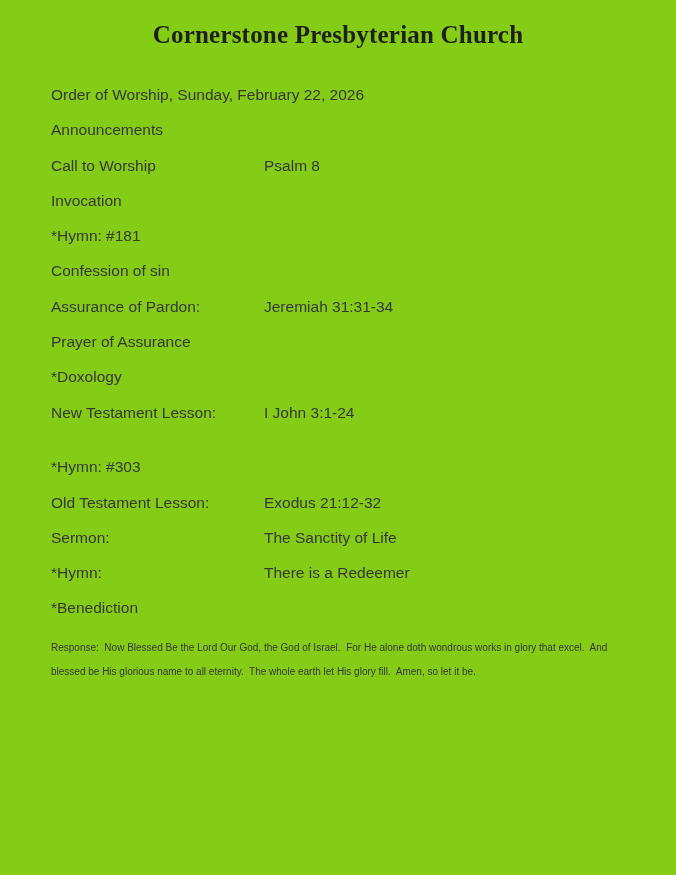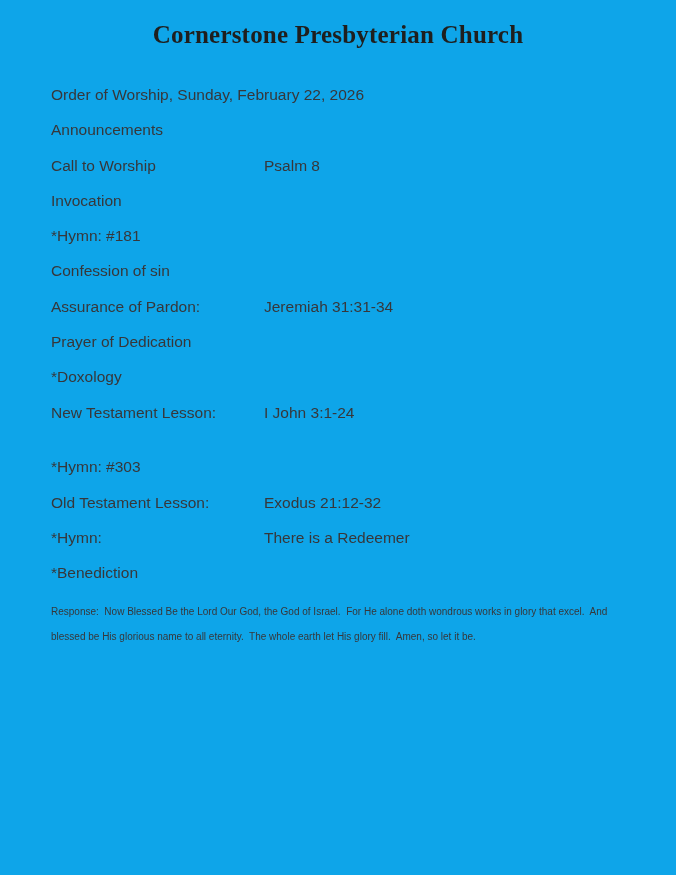--- a/index.html
+++ b/index.html
@@ -4,21 +4,21 @@
 <style>
   html, body {
     margin: 0;
     padding: 0;
     background: #ece9de;
   }
   .page {
     position: relative;
     width: 676px;
     height: 875px;
-    background: #0ea5e9;
+    background: #84cc16;
     font-family: "Liberation Sans", sans-serif;
     color: #37373a;
     overflow: hidden;
     box-sizing: border-box;
   }
   .title {
     font-family: "Liberation Serif", serif;
     font-size: 25px;
     font-weight: 600;
     text-align: center;
@@ -78,21 +78,21 @@
     </div>
     <div class="row">
       <span class="label">Confession of sin</span>
       <span class="value"></span>
     </div>
     <div class="row">
       <span class="label">Assurance of Pardon:</span>
       <span class="value">Jeremiah 31:31-34</span>
     </div>
     <div class="row">
-      <span class="label">Prayer of Dedication</span>
+      <span class="label">Prayer of Assurance</span>
       <span class="value"></span>
     </div>
     <div class="row">
       <span class="label">*Doxology</span>
       <span class="value"></span>
     </div>
     <div class="row">
       <span class="label">New Testament Lesson:</span>
       <span class="value">I John 3:1-24</span>
     </div>
@@ -100,20 +100,24 @@
       <span class="value"></span>
     </div>
     <div class="row">
       <span class="label">*Hymn: #303</span>
     </div>
     <div class="row">
       <span class="label">Old Testament Lesson:</span>
       <span class="value">Exodus 21:12-32</span>
     </div>
     <div class="row">
+      <span class="label">Sermon:</span>
+      <span class="value">The Sanctity of Life</span>
+    </div>
+    <div class="row">
       <span class="label">*Hymn:</span>
       <span class="value">There is a Redeemer</span>
     </div>
     <div class="row">
       <span class="label">*Benediction</span>
       <span class="value"></span>
     </div>
 
     <p class="response">Response:  Now Blessed Be the Lord Our God, the God of Israel.  For He alone doth wondrous works in glory that excel.  And blessed be His glorious name to all eternity.  The whole earth let His glory fill.  Amen, so let it be.</p>
   </div>

